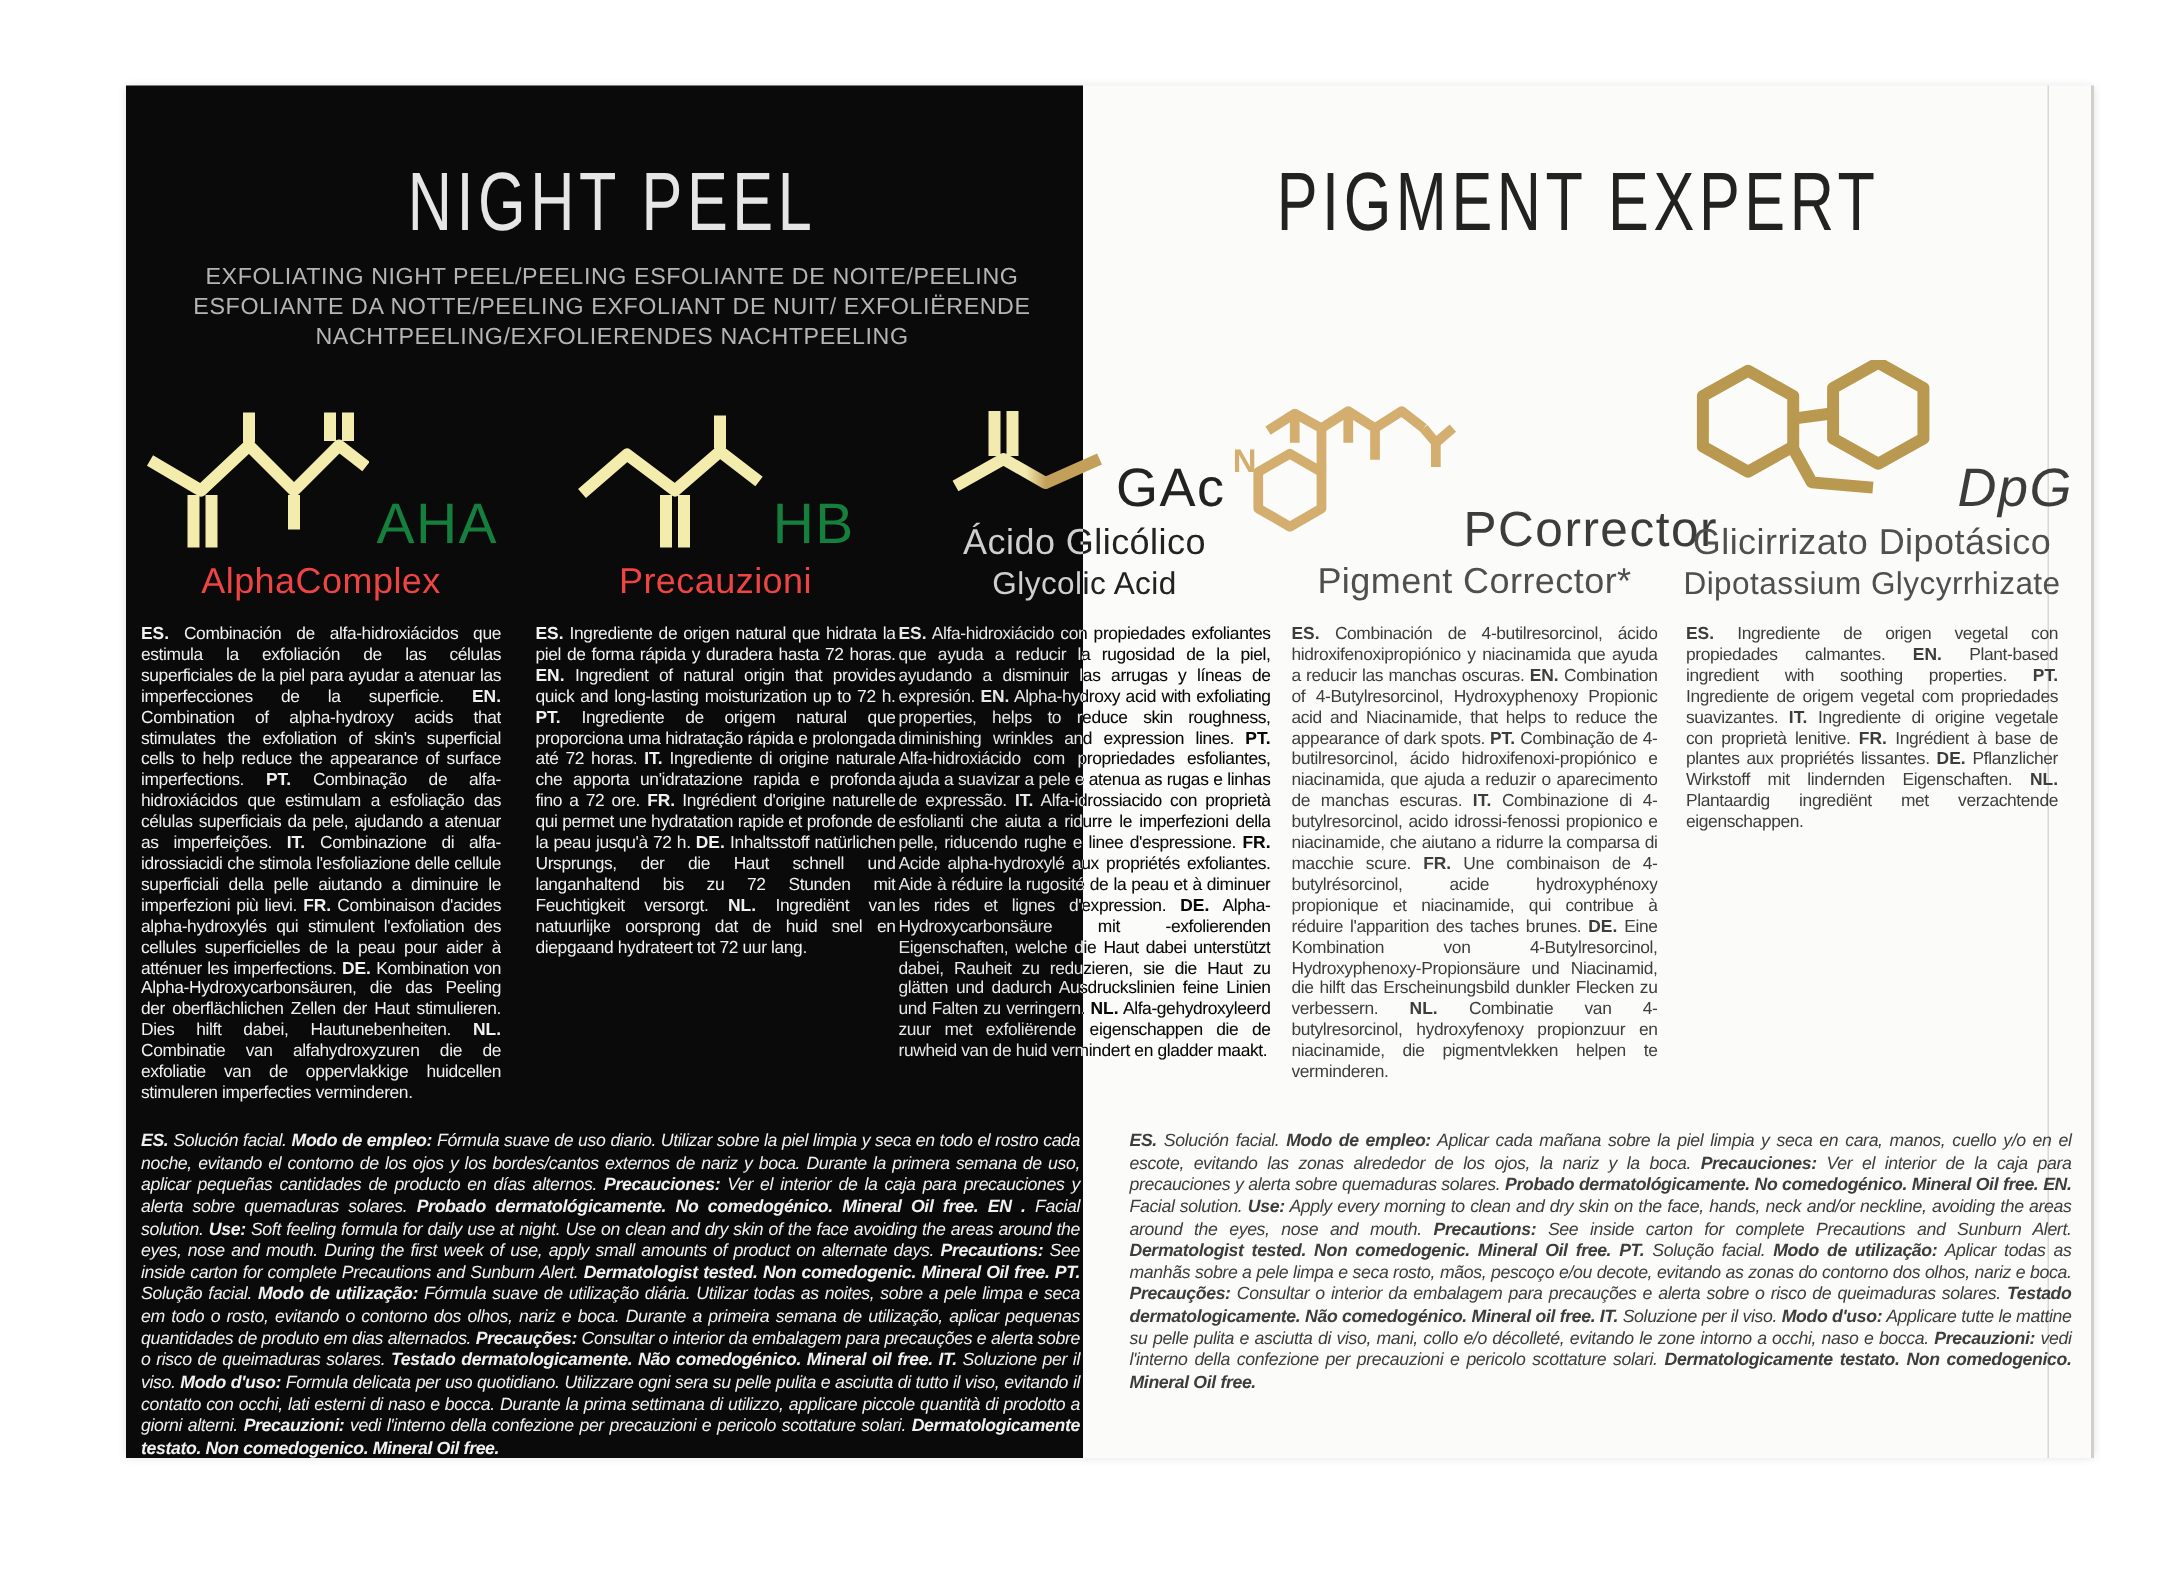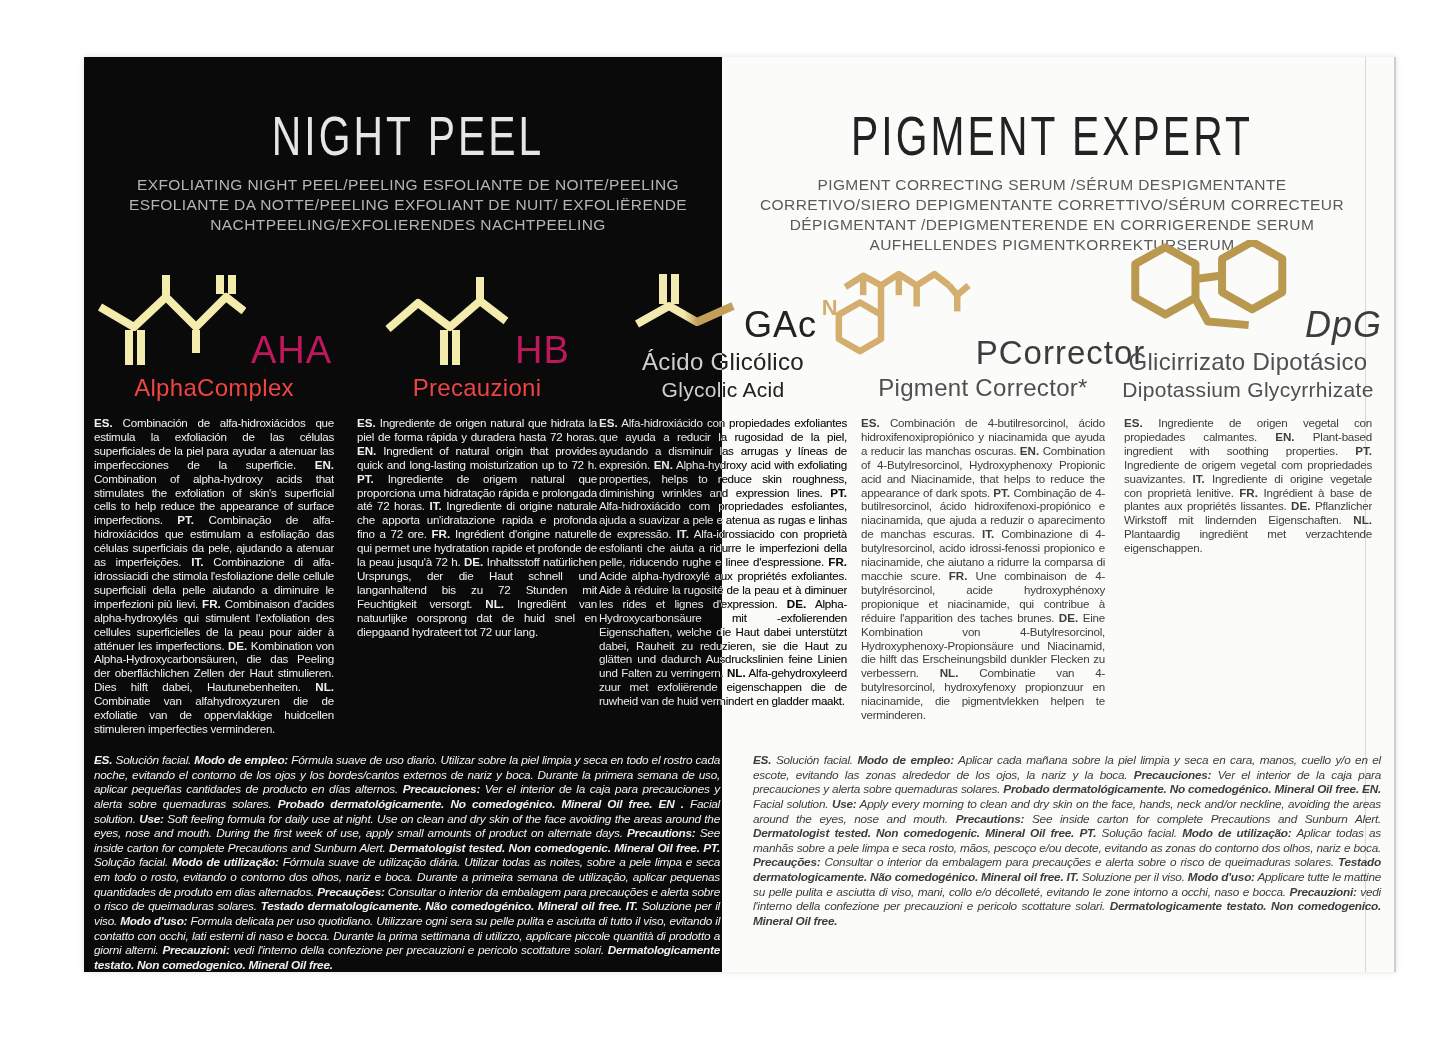--- a/index.html
+++ b/index.html
@@ -30,21 +30,21 @@
   .col{position:absolute;top:193px;}
   .col-1{left:10px;width:240px;}
   .col-2{left:273px;width:240px;}
   .col-3{left:515px;width:248px;}
   .col-4{left:777px;width:244px;}
   .col-5{left:1040px;width:248px;}
 
   .mol-wrap{height:152px;display:flex;flex-direction:column;align-items:center;justify-content:flex-end;}
   .mol-row{display:flex;align-items:flex-end;justify-content:center;gap:5px;}
   .mol-code{font-size:38px;letter-spacing:1px;line-height:.95;}
-  .code-light{color:#be185d;margin-top:39px;}
+  .code-light{color:#15803d;margin-top:39px;}
   .code-dark{color:#3c3c3c;}
   .mol-name{font-size:24px;margin-top:6px;letter-spacing:.3px;white-space:nowrap;}
   .mol-name2{font-size:21px;margin-top:2px;letter-spacing:.3px;white-space:nowrap;}
   .name-light{color:#ef4444;}
   .name-dark{color:#4f4f4f;}
 
   .desc{margin-top:14px;text-align:justify;font-size:11.6px;line-height:1.2;
     letter-spacing:-.25px;max-height:352px;overflow:hidden;}
   .desc b{letter-spacing:0;}
   .text-light{color:#f1f1f1;}
@@ -74,21 +74,20 @@
     </div>
 
     <div class="content">
 
       <div class="title-block tb-left">
         <div class="main-title">NIGHT PEEL</div>
         <div class="subtitle">EXFOLIATING NIGHT PEEL/PEELING ESFOLIANTE DE NOITE/PEELING ESFOLIANTE DA NOTTE/PEELING EXFOLIANT DE NUIT/ EXFOLIËRENDE NACHTPEELING/EXFOLIERENDES NACHTPEELING</div>
       </div>
       <div class="title-block tb-right">
         <div class="main-title">PIGMENT EXPERT</div>
-        <div class="subtitle">PIGMENT CORRECTING SERUM /SÉRUM DESPIGMENTANTE CORRETIVO/SIERO DEPIGMENTANTE CORRETTIVO/SÉRUM CORRECTEUR DÉPIGMENTANT /DEPIGMENTERENDE EN CORRIGERENDE SERUM AUFHELLENDES PIGMENTKORREKTURSERUM</div>
       </div>
 
       <div class="col col-1">
         <div class="mol-wrap">
           <div class="mol-row">
             <span>
               <svg width="150" height="95" viewBox="0 0 150 95">
                 <g class="mol-stroke" stroke="#f3ecad" stroke-width="8">
                   <path d="M4,34 L38,54 L70,24 L100,54 L130,24 L148,38"></path>
                   <path d="M33,57 V92"></path>

